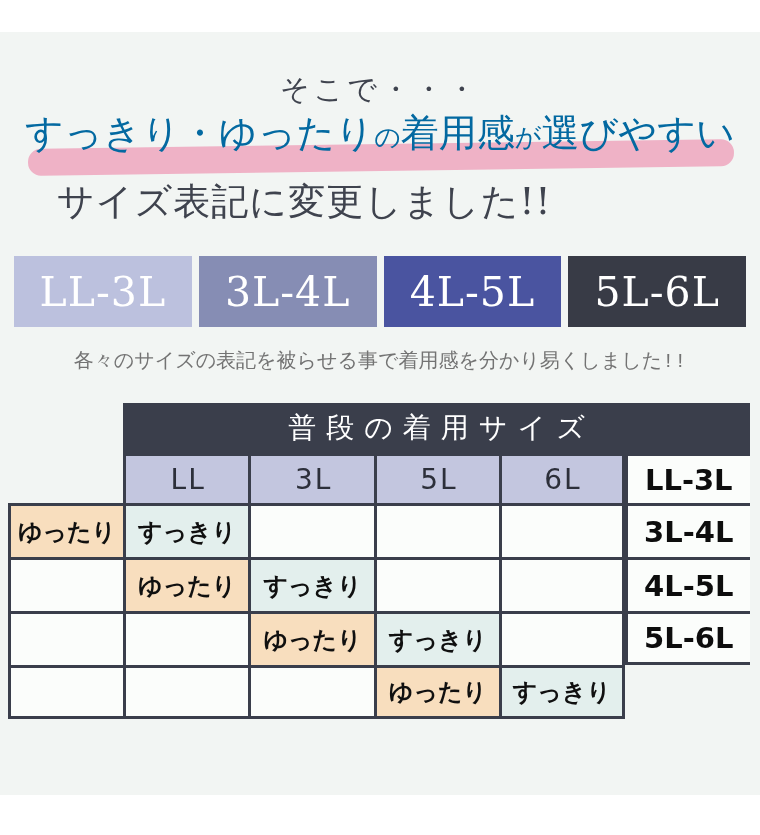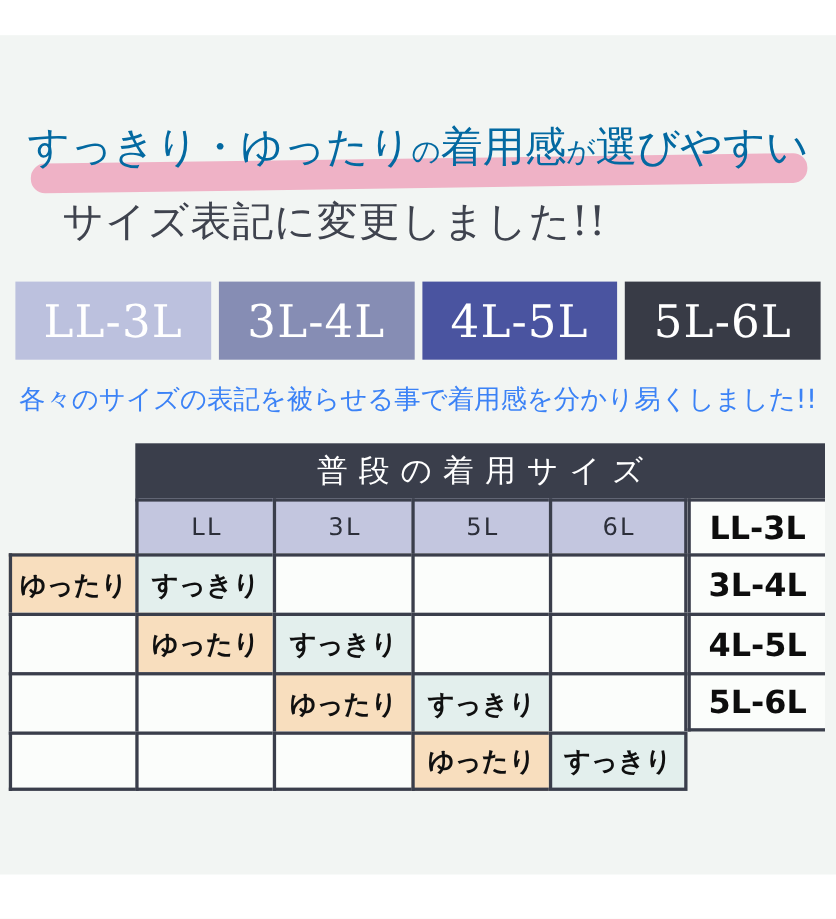--- a/index.html
+++ b/index.html
@@ -40,42 +40,43 @@
     display:flex; gap:7px;
   }
   .size-badge{
     flex:1; display:flex; align-items:center; justify-content:center;
     font-family:"DejaVu Serif", serif; font-size:41px; color:#ffffff;
     letter-spacing:1px;
   }
   
   .caption{
     position:absolute; top:347px; left:0; width:760px;
-    text-align:center; font-size:24px; font-weight:500; color:#3b82f6;
+    text-align:center; font-size:20px; font-weight:500; color:#737373;
     letter-spacing:0px;
+    font-family:Liberation Mono, monospace;
   }
   
   .size-table{
     --bd:#3a3e4b;
     position:absolute; left:8px; top:403px;
     display:grid;
     grid-template-columns:115px repeat(5, 125.4px);
     grid-template-rows:50px 50px 54px 54px 54px 54px;
   }
   .t-spacer{ background:transparent; }
   .t-title{
     grid-column:2 / 7;
     background:#3a3e4b; color:#ffffff;
     display:flex; align-items:center; justify-content:center;
     font-size:28px; font-weight:500; letter-spacing:10px; padding-left:10px;
   }
   .t-colhead{
     background:#c3c6df; color:#2c2f3a;
     display:flex; align-items:center; justify-content:center;
-    font-size:22px; font-weight:500; letter-spacing:2px; padding-left:2px;
+    font-size:28px; font-weight:500; letter-spacing:2px; padding-left:2px;
     border-left:3px solid var(--bd); border-top:3px solid var(--bd);
   }
   .t-label{
     background:#fbfdfb; color:#0d0d0d;
     display:flex; align-items:center; justify-content:center;
     font-size:29px; font-weight:bold;
     border-left:3px solid var(--bd); border-top:3px solid var(--bd);
   }
   .t-cell{
     background:#fbfdfb; color:#101010;
@@ -85,20 +86,21 @@
   }
   .col-last{ border-right:3px solid var(--bd);text-align:center; }
   .row-last{ border-bottom:3px solid var(--bd); }
 </style>
 </head>
 <body>
 
 <div class="stage">
   <div class="light-band"></div>
 
+  <div class="intro-line1">そこで・・・</div>
 
   <div class="highlight-band" style="background: rgb(239, 178, 198);"></div>
 
   <div class="intro-line2">
     <span class="big">すっきり・ゆったり</span><span class="small">の</span><span class="big">着用感</span><span class="small">が</span><span class="big">選びやすい</span>
   </div>
 
   <div class="intro-line3">サイズ表記に変更しました!!</div>
 
   <div class="badge-row">

